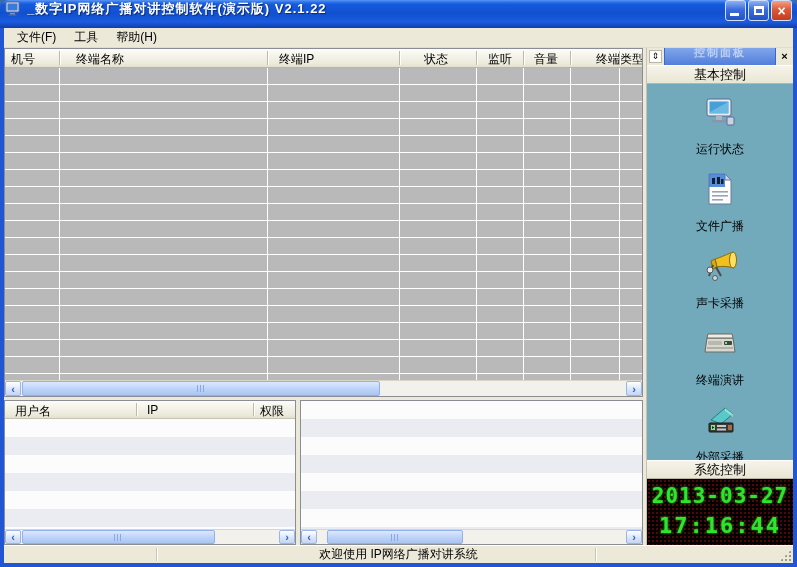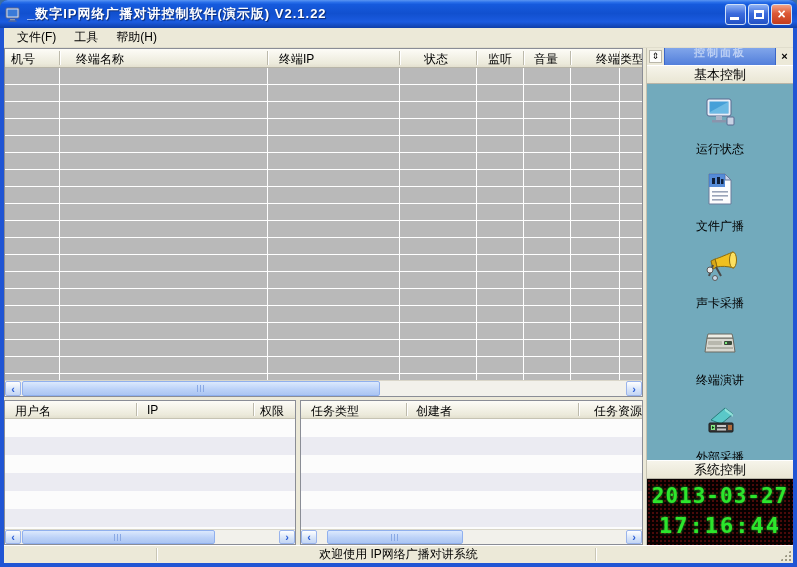--- a/index.html
+++ b/index.html
@@ -2,21 +2,21 @@
 <html><head>
 <meta charset="utf-8">
 <style>
   html,body{margin:0;padding:0;background:#3a6ea5;}
   *{box-sizing:border-box;}
   .window{position:relative;width:797px;height:567px;background:#2055d4;border-radius:8px 8px 0 0;
     overflow:hidden;font-family:"Liberation Sans",sans-serif;color:#000;}
   
   .titlebar{position:absolute;top:0;left:0;right:0;height:28px;border-radius:8px 8px 0 0;
     background:linear-gradient(180deg,#5a96f2 0%,#2a70ea 8%,#155add 16%,#1150cf 48%,#1b5be0 78%,#0f3fa8 100%);
-    display:flex;align-items:center;padding:0 5px;}
+    display:flex;align-items:flex-start;padding:0 5px;}
   .app-icon{width:18px;height:16px;margin-right:4px;display:inline-flex;align-items:center;}
   .title-text{flex:1;color:#fff;font-size:13px;font-weight:bold;letter-spacing:1px;
     text-shadow:1px 1px 1px #0a2a70;white-space:nowrap;overflow:hidden;}
   .winbtns{display:flex;gap:2px;}
   .wbtn{width:21px;height:21px;border:1px solid #cfe0f8;border-radius:3px;position:relative;
     display:flex;align-items:center;justify-content:center;color:#fff;font-weight:bold;}
   .wbtn.blue{background:linear-gradient(180deg,#8fb2f4 0%,#3c6cdd 45%,#2352c5 100%);}
   .wbtn.red{background:linear-gradient(180deg,#f2a389 0%,#dd5936 45%,#c43d1d 100%);font-size:14px;line-height:1;}
   .glyph-min{position:absolute;left:4px;bottom:4px;width:9px;height:3px;background:#fff;}
   .glyph-max{width:10px;height:9px;border:2px solid #fff;border-top-width:3px;}
@@ -185,27 +185,20 @@
               <span class="strack">
                 <span class="sthumb" style="left:1px;width:193px;">
                     <span class="sgrip"></span>
                   </span>
               </span>
               <span class="sarrow">›</span>
             </div>
           </div>
 
           <div class="bpanel tasks">
-            <div class="bp-header">
-              <span class="hcell" style="left:10px">任务类型</span>
-              <span class="hcell" style="left:115px">创建者</span>
-              <span class="hcell" style="left:293px">任务资源</span>
-              <span class="hsep" style="left:105px"></span>
-              <span class="hsep" style="left:277px"></span>
-            </div>
             <div class="bp-body"></div>
             <div class="hscroll small">
               <span class="sarrow">‹</span>
               <span class="strack">
                 <span class="sthumb" style="left:10px;width:136px;">
                     <span class="sgrip"></span>
                   </span>
               </span>
               <span class="sarrow">›</span>
             </div>

